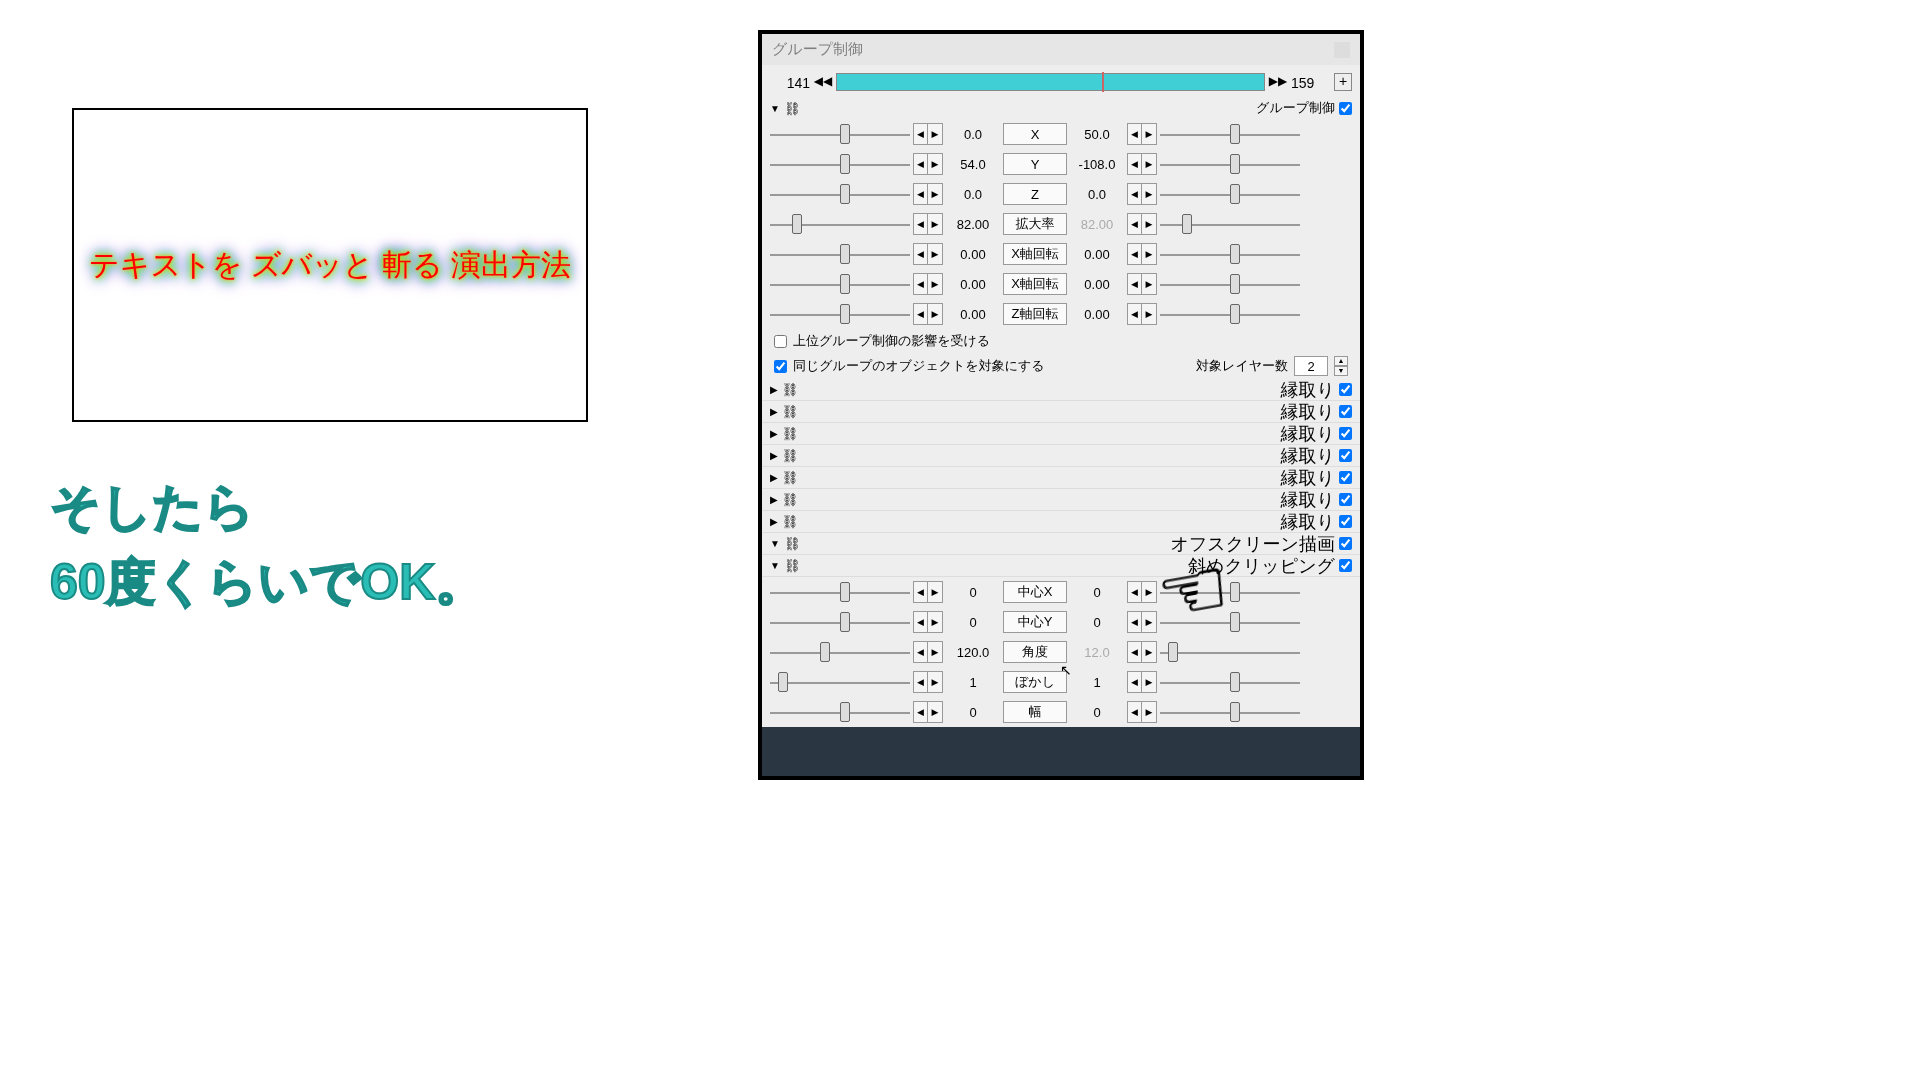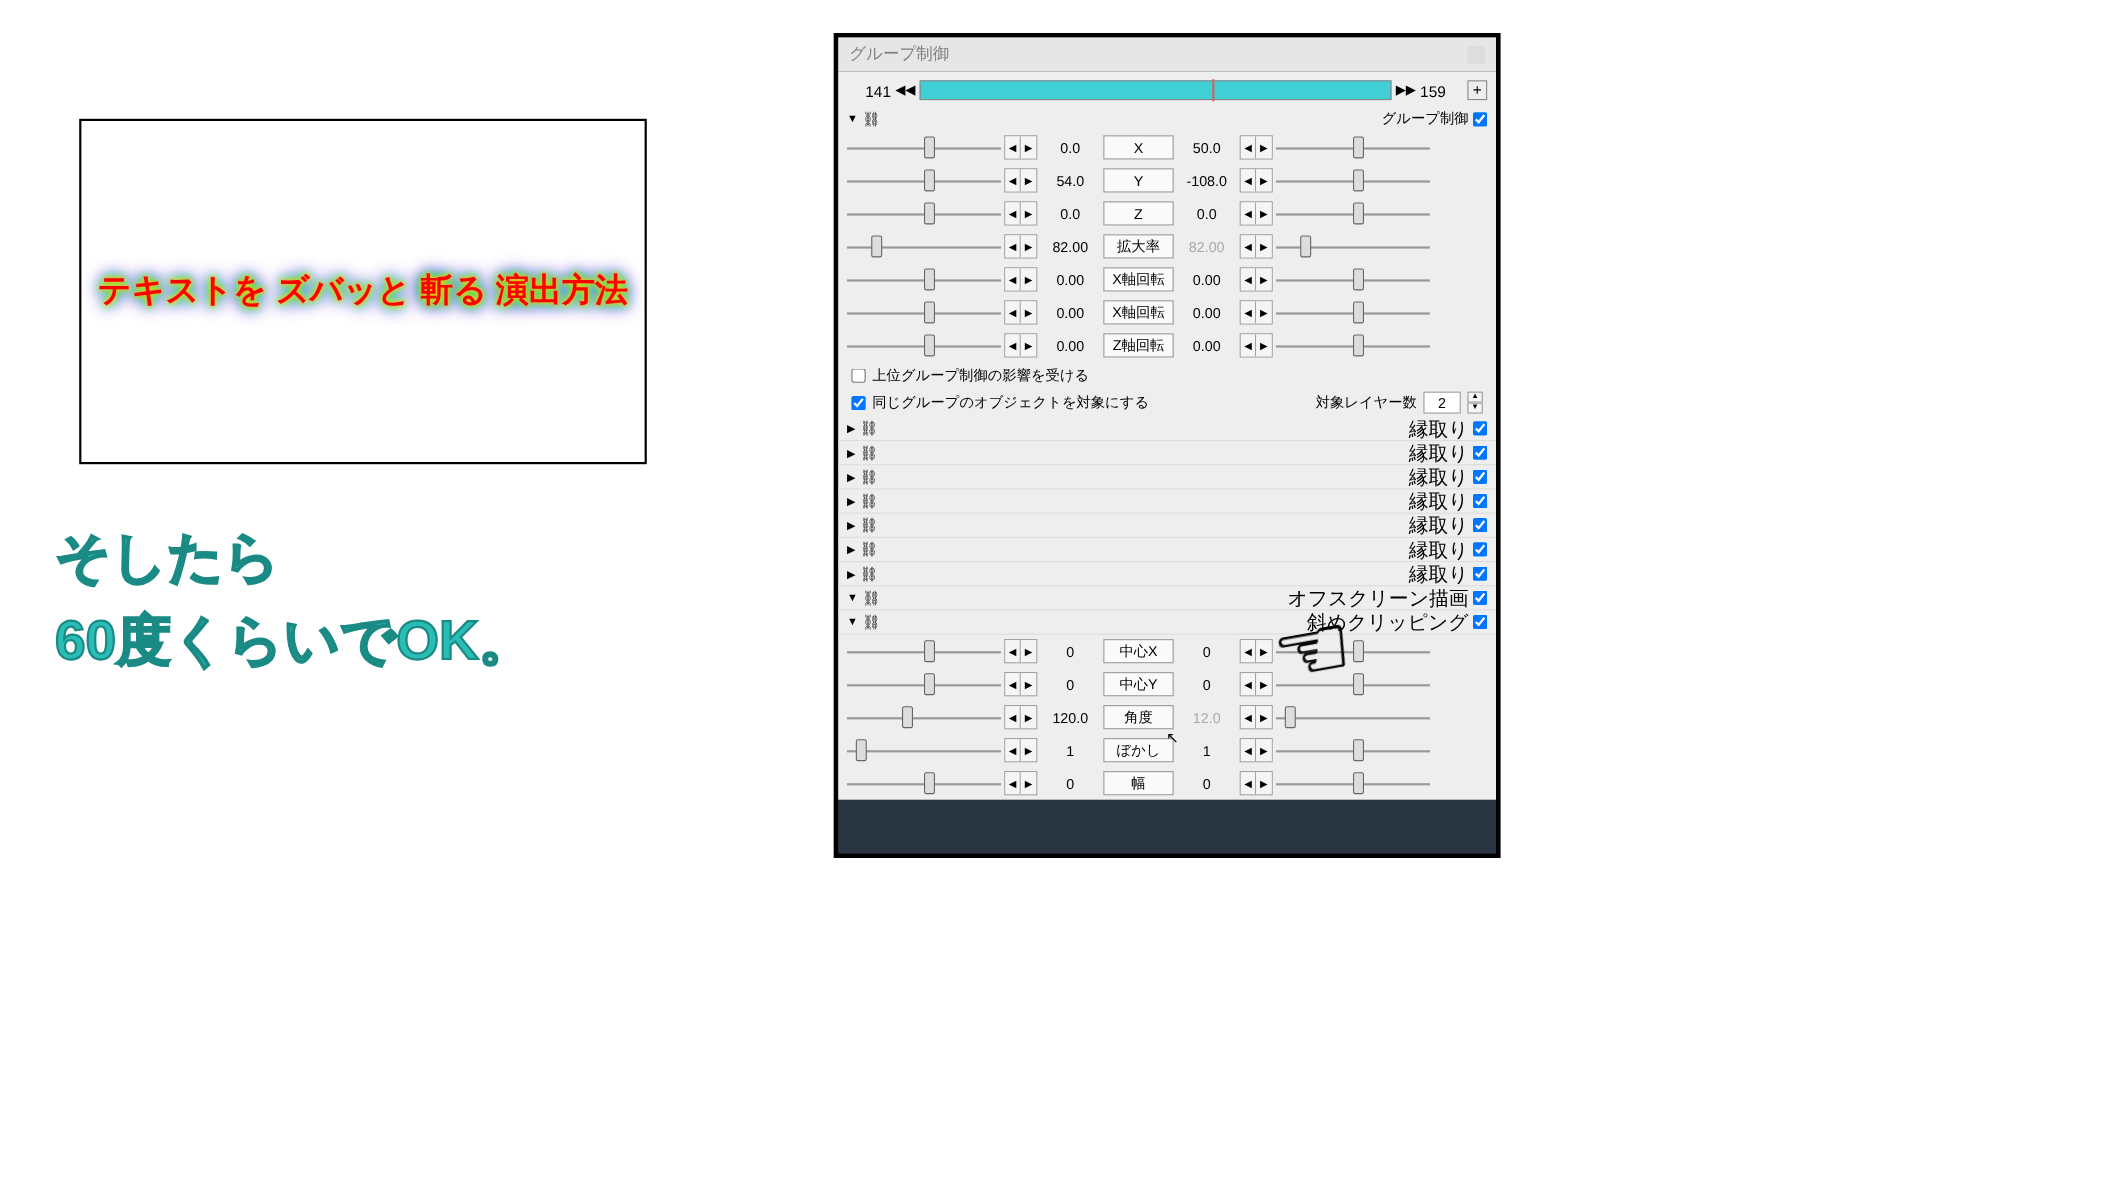--- a/index.html
+++ b/index.html
@@ -1,18 +1,18 @@
 <!DOCTYPE html>
 <html><head>
 <meta charset="utf-8">
 <style>
 *{box-sizing:border-box;margin:0;padding:0;font-family:'MS Gothic','Meiryo',sans-serif}
 body{background:#fff;width:1440px;height:810px;position:relative;overflow:hidden}
 .preview{position:absolute;left:72px;top:108px;width:516px;height:314px;border:2px solid #000;background:#fff;display:flex;align-items:center;justify-content:center}
-.preview-text{color:red;font-weight:bold;font-size:30px;text-align:center;line-height:1.4;text-shadow:0 0 3px orange,0 0 6px yellow,0 0 9px lime,0 0 12px cyan,0 0 15px blue,0 0 18px purple}
+.preview-text{color:red;font-weight:normal;font-size:30px;text-align:center;line-height:1.4;text-shadow:0 0 3px orange,0 0 6px yellow,0 0 9px lime,0 0 12px cyan,0 0 15px blue,0 0 18px purple}
 .caption{position:absolute;left:50px;top:470px;font-size:50px;font-weight:900;color:#29bdb5;-webkit-text-stroke:2px #1a8a85;line-height:1.5}
 .panel{position:absolute;left:758px;top:30px;width:606px;height:750px;border:4px solid #000;background:#2a3742}
 .title-bar{background:#e6e6e6;color:#808080;font-size:15px;padding:6px 10px;display:flex;justify-content:space-between;align-items:center}
 .title-bar .close{width:16px;height:16px;background:#ddd}
 .body-area{background:#eee;padding:0}
 .timeline{display:flex;align-items:flex-end;padding:6px 8px;gap:3px}
 .tl-num{font-size:14px;width:40px;text-align:right}
 .tl-btn{width:20px;height:20px;display:flex;align-items:center;justify-content:center;font-size:12px}
 .tl-track{flex:1;height:18px;background:#3fcfd4;border:1px solid #888;position:relative}
 .tl-track::after{content:'';position:absolute;left:62%;top:-2px;bottom:-2px;width:2px;background:#c66}

